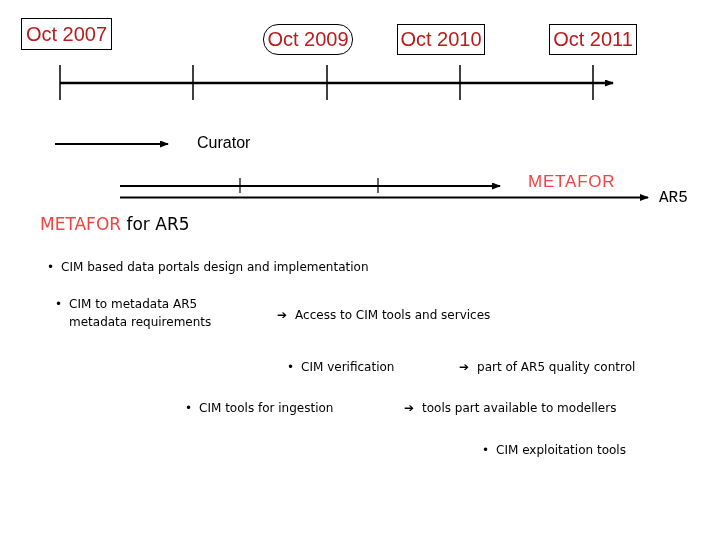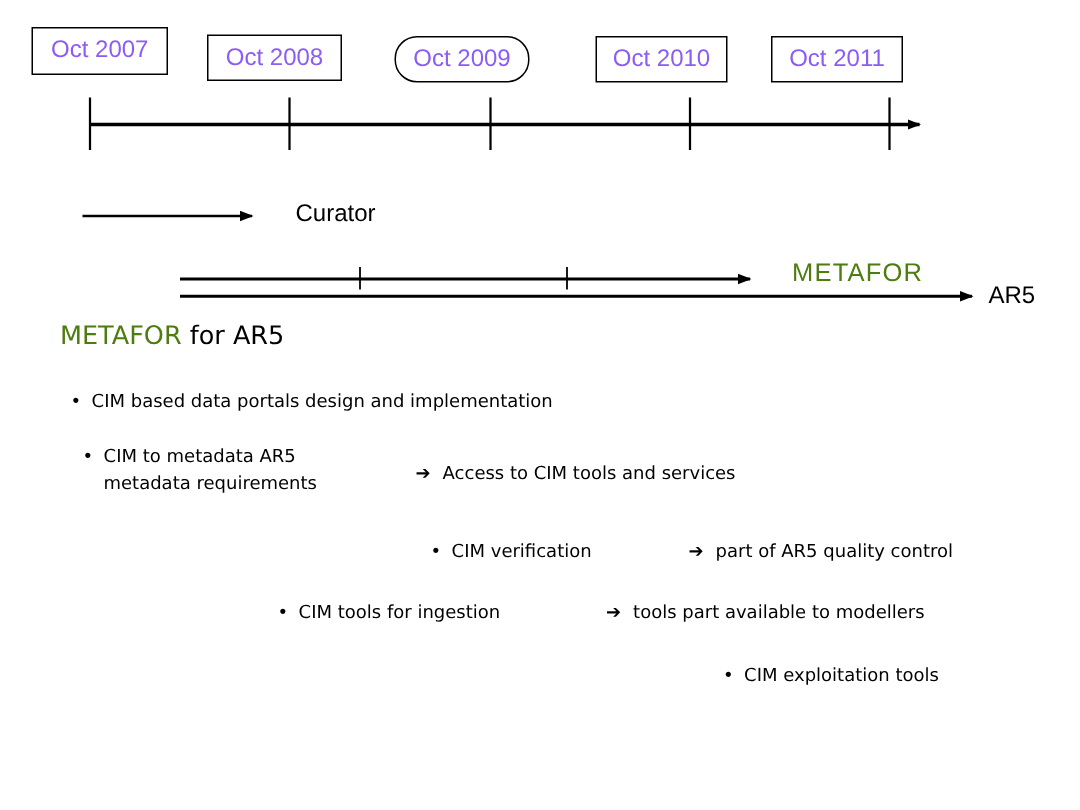--- a/index.html
+++ b/index.html
@@ -4,27 +4,27 @@
 <style>
   html,body{margin:0;padding:0;background:#ffffff;}
   .slide{
     position:relative;width:720px;height:540px;background:#ffffff;
     font-family:"Liberation Sans",sans-serif;color:#000;overflow:hidden;
   }
   .gfx{position:absolute;left:0;top:0;width:720px;height:540px;}
   .yearbox{
     position:absolute;border:1.5px solid #000;background:#fff;
     display:flex;align-items:center;justify-content:center;
-    font-size:16px;color:#8b5cf6;box-sizing:border-box;
+    font-size:20px;color:#b91c1c;box-sizing:border-box;
     font-family:"Liberation Sans",sans-serif;
   }
   .lbl{position:absolute;white-space:nowrap;}
   .arial{font-family:"Liberation Sans",sans-serif;}
   .comic{font-family:"DejaVu Sans",sans-serif;}
-  .navy{color:#4d7c0f;}
+  .navy{color:#ef4444;}
   .bullet-line{position:absolute;white-space:nowrap;font-size:12px;}
   .bullet-line .dot{padding-right:7px;}
   .result-line{position:absolute;white-space:nowrap;font-size:12px;}
   .result-line .arr{font-weight:bold;padding-right:8px;}
   .two-line .l2{margin-left:14px;margin-top:4px;}
 </style>
 </head>
 <body>
 
 <div class="slide">
@@ -48,36 +48,33 @@
     <line x1="120" y1="186" x2="500" y2="186" stroke="#000" stroke-width="2" marker-end="url(#ah)"></line>
     <line x1="240" y1="178" x2="240" y2="193" stroke="#000" stroke-width="1.2"></line>
     <line x1="378" y1="178" x2="378" y2="193" stroke="#000" stroke-width="1.2"></line>
 
     <line x1="120" y1="197.5" x2="648" y2="197.5" stroke="#000" stroke-width="2" marker-end="url(#ah)"></line>
   </svg>
 
   <div class="yearbox" style="left:21px;top:18px;width:91px;height:32px;">
       <span>Oct 2007</span>
     </div>
-  <div class="yearbox" style="left:138px;top:23px;width:90px;height:31px;">
-      <span>Oct 2008</span>
-    </div>
   <div class="yearbox" style="left:263px;top:24px;width:90px;height:31px;border-radius:15px;">
       <span>Oct 2009</span>
     </div>
   <div class="yearbox" style="left:397px;top:24px;width:88px;height:31px;">
       <span>Oct 2010</span>
     </div>
-  <div class="yearbox" style="left:514px;top:24px;width:88px;height:31px;">
+  <div class="yearbox" style="left:549px;top:24px;width:88px;height:31px;">
       <span>Oct 2011</span>
     </div>
 
   <div class="lbl arial" style="left:197px;top:134px;font-size:16px;">Curator</div>
   <div class="lbl arial navy" style="left:528px;top:172px;font-size:17px;letter-spacing:0.8px;">METAFOR</div>
-  <div class="lbl arial" style="left:659px;top:189px;font-size:16px;">AR5</div>
+  <div class="lbl arial" style="left:659px;top:189px;font-size:16px;font-family:Liberation Mono, monospace;">AR5</div>
 
   <div class="lbl comic" style="left:40px;top:214px;font-size:17px;">
     <span class="navy">METAFOR</span><span> for AR5</span>
   </div>
 
   <div class="bullet-line comic" style="left:47px;top:260px;">
     <span class="dot">•</span><span>CIM based data portals design and implementation</span>
   </div>
 
   <div class="bullet-line comic two-line" style="left:55px;top:297px;white-space:normal;width:240px;">

